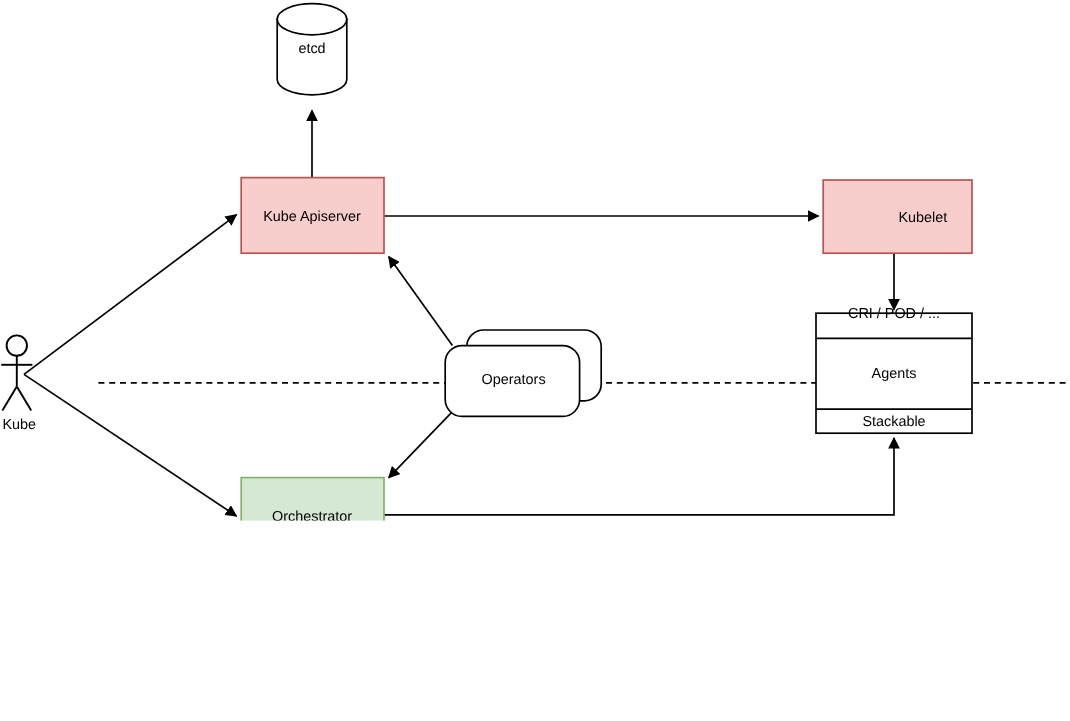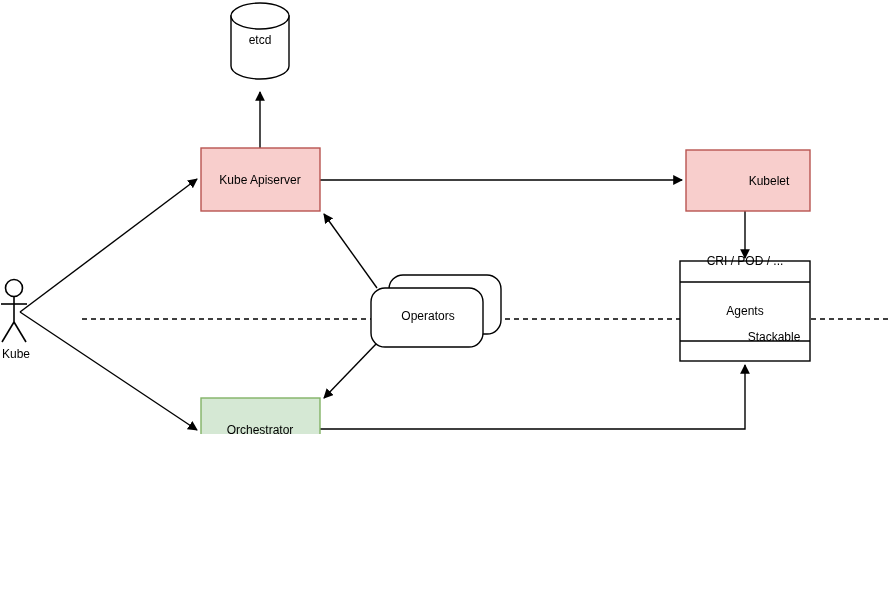--- a/index.html
+++ b/index.html
@@ -128,21 +128,21 @@
   <div class="node-label lbl-center" style="left:260px; top:180px;text-align:center;">Kube Apiserver</div>
 
   <div class="node-label lbl-center" style="left:745px; top:181px;padding-left:48px;">Kubelet</div>
 
   <div class="node-label lbl-center" style="left:428px; top:316px;">Operators</div>
 
   <div class="node-label lbl-center" style="left:745px; top:261px;">CRI / POD / ...</div>
 
   <div class="node-label lbl-center" style="left:745px; top:311px;">Agents</div>
 
-  <div class="node-label lbl-center" style="left:745px; top:337px;margin-left:29px;">Stackable</div>
+  <div class="node-label lbl-center" style="left:745px; top:351px;">Stackable</div>
 
   <div class="node-label lbl-center" style="left:260px; top:430px;">Orchestrator</div>
 
   <div class="node-label lbl-center" style="left:260px; top:561px;">sql</div>
 
   <div class="node-label lbl-center" style="left:16px; top:354px;">Kube</div>
 
 </div>
 
 </body></html>

